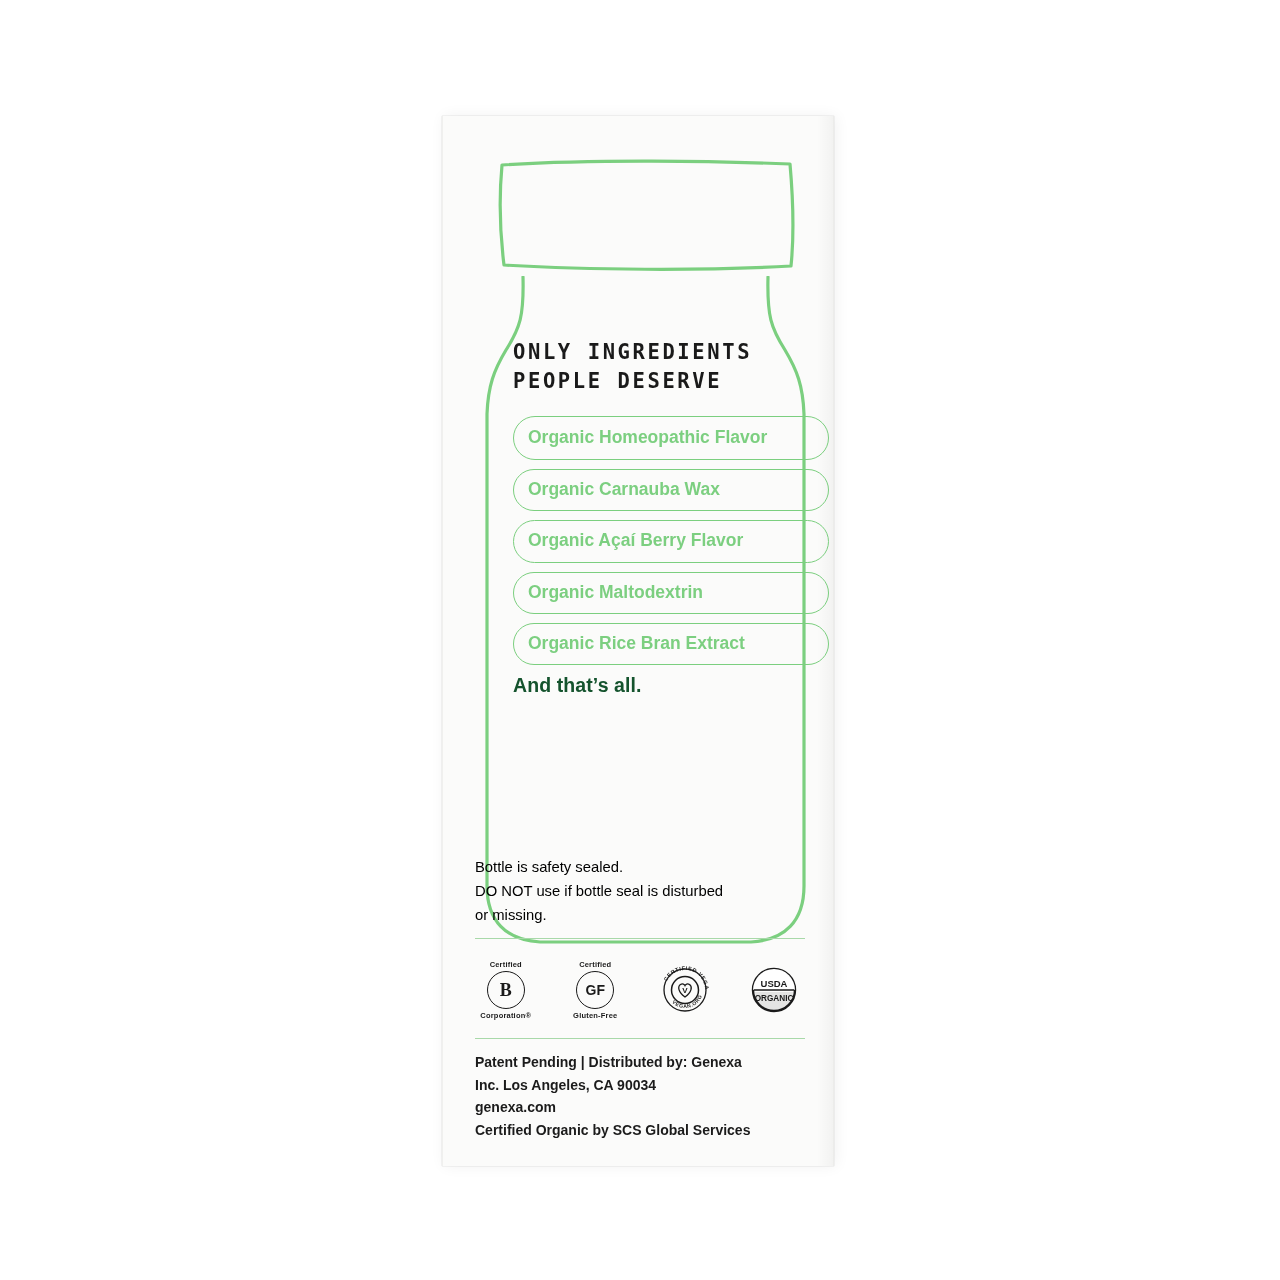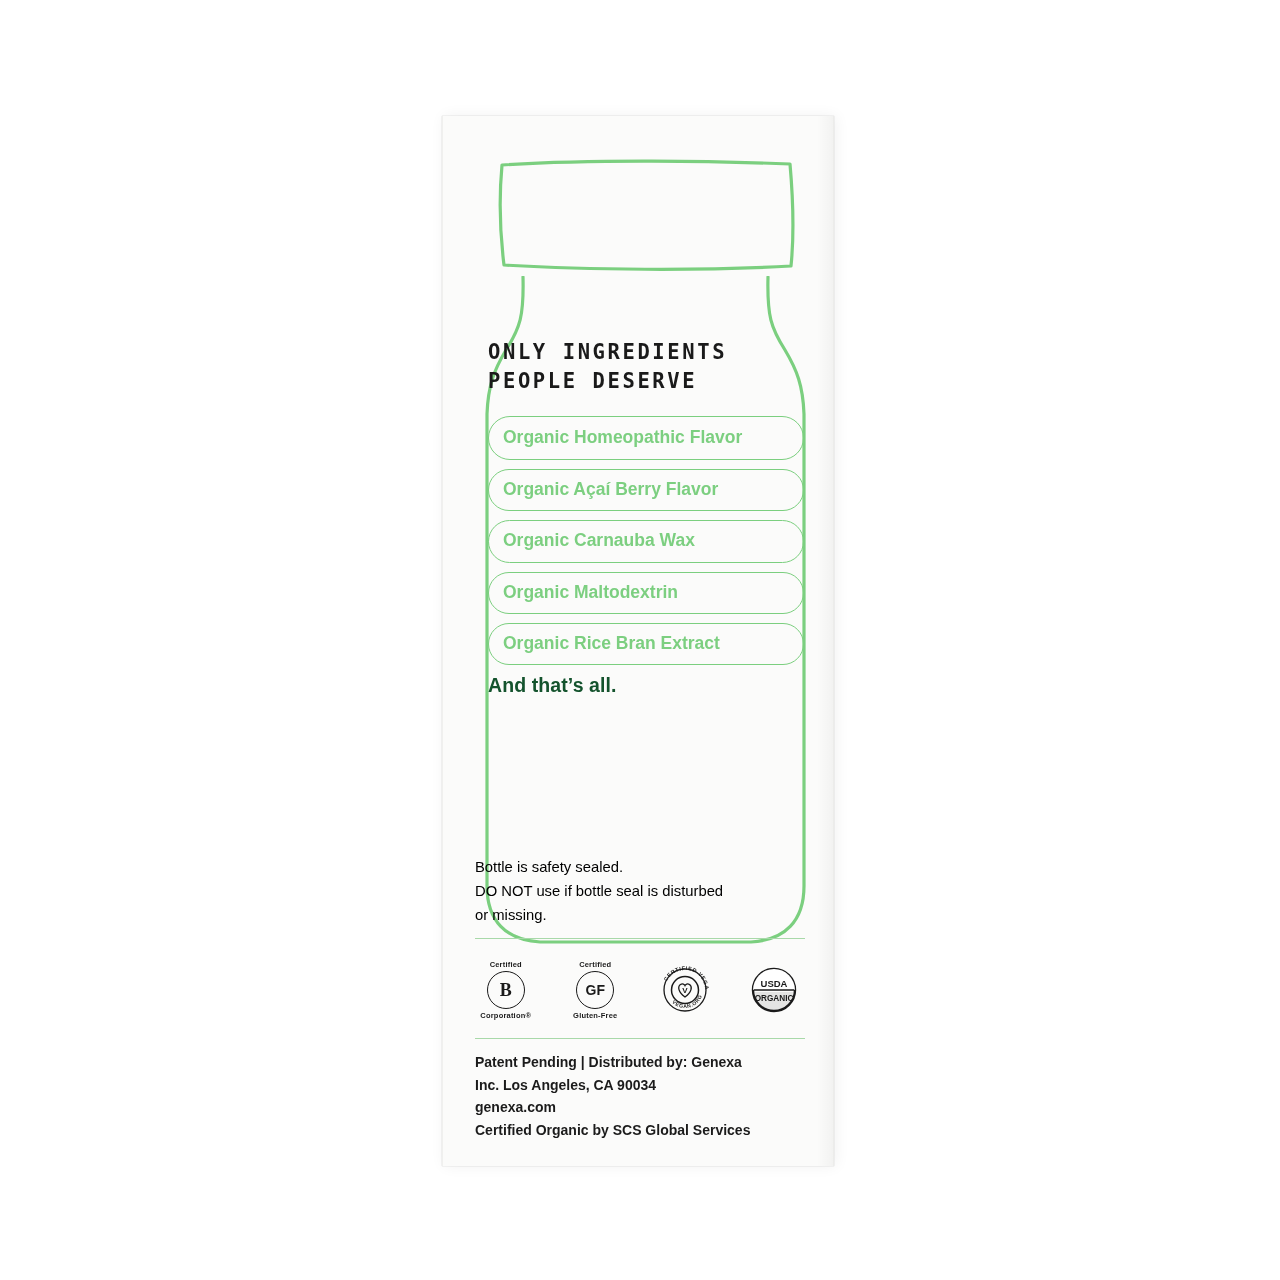--- a/index.html
+++ b/index.html
@@ -54,20 +54,21 @@
     width: 343px;
     height: 680px;
   }
 
   
   #bottle-content {
     position: absolute;
     left: 45px;
     top: 222px;
     width: 316px;
+    padding-left: 25px;
   }
 
   .headline {
     font-family: "DejaVu Sans Mono", monospace;
     font-weight: bold;
     font-size: 20.5px;
     letter-spacing: 2.6px;
     color: #1a1a1a;
     line-height: 1.42;
     margin: 0 0 20px 0;
@@ -192,22 +193,22 @@
 
   <svg id="bottle-body" viewBox="0 0 343 680" fill="none">
     <path d="M49 1 C 50 40, 46 52, 32 74 C 20 94, 14 110, 13 138 L 13 610 C 13 645, 32 664, 66 666 L 277 666 C 311 664, 330 645, 330 610 L 330 138 C 329 110, 323 94, 311 74 C 297 52, 293 40, 294 1" stroke="#7bcf7f" stroke-width="3.2" stroke-linejoin="round" stroke-linecap="round" fill="none"></path>
   </svg>
 
   <div id="bottle-content">
     <div class="headline">ONLY INGREDIENTS
 PEOPLE DESERVE</div>
 
     <div class="pill tall">Organic Homeopathic Flavor</div>
+    <div class="pill">Organic Carnauba Wax</div>
     <div class="pill">Organic Açaí Berry Flavor</div>
-    <div class="pill">Organic Carnauba Wax</div>
     <div class="pill">Organic Maltodextrin</div>
     <div class="pill">Organic Rice Bran Extract</div>
 
     <div id="thats-all">And that’s all.</div>
   </div>
 
   <div id="safety-seal">Bottle is safety sealed.
 DO NOT use if bottle seal is disturbed
 or missing.</div>
 

